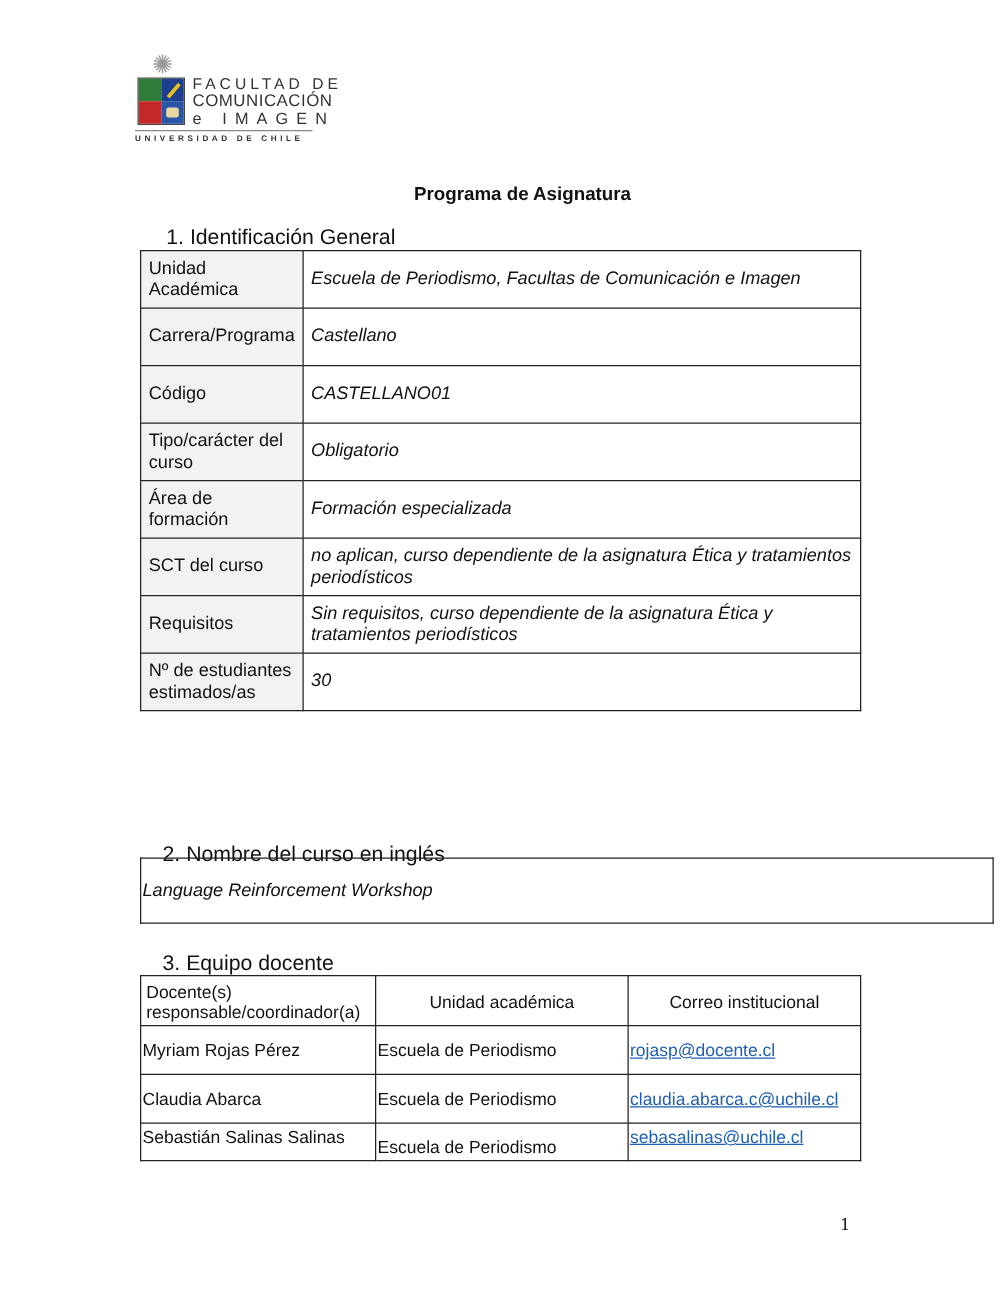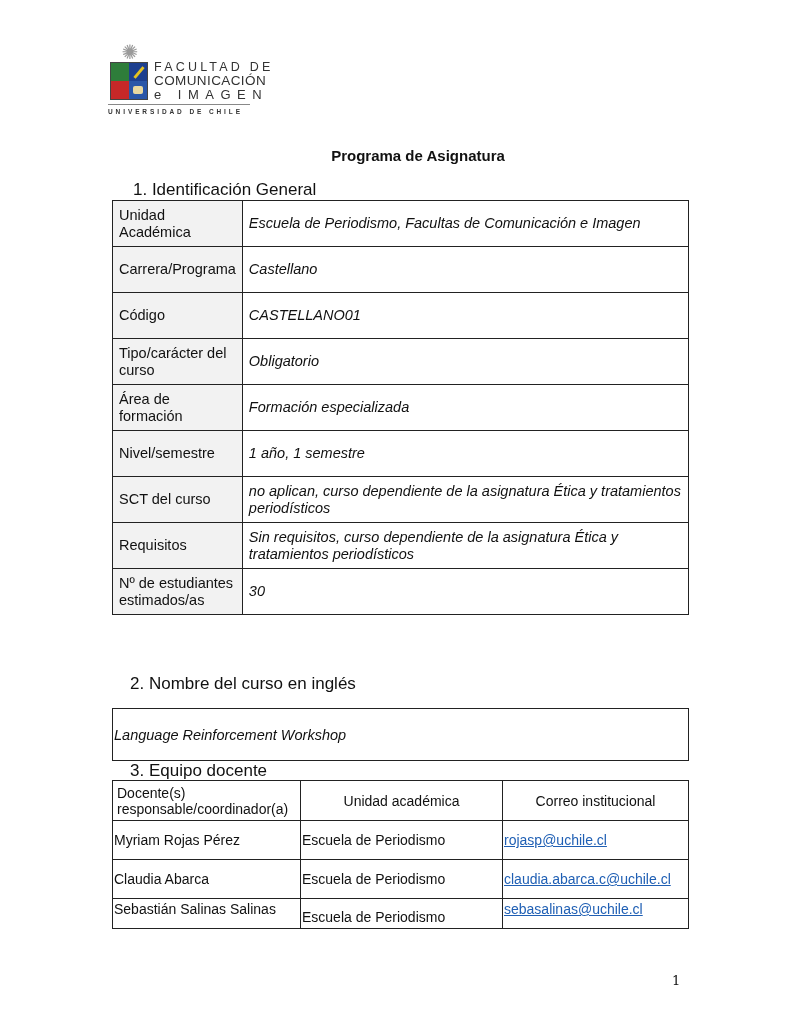--- a/index.html
+++ b/index.html
@@ -37,21 +37,21 @@
     table { border-collapse: collapse; position: absolute; font-size: 14.5px; }
     td, th { border: 1.3px solid #222; vertical-align: middle; font-weight: normal; }
 
     
     .t-ident { left: 112px; top: 200px; width: 577px; }
     .t-ident td.lbl { width: 129px; background: #f2f2f2; padding: 0 6px; line-height: 17px; }
     .t-ident td.val { padding: 0 6px; font-style: italic; line-height: 17px; }
     .t-ident tr { height: 46px; }
 
     
-    .t-eng { left: 112px; top: 708px; width: 577px; }
+    .t-eng { left: 112px; top: 686px; width: 683px; }
     .t-eng td { height: 52px; padding: 0 1px; font-style: italic; }
 
     
     .t-team { left: 112px; top: 780px; width: 577px; font-size: 14px; }
     .t-team th { line-height: 16px; padding: 2px 4px; }
     .t-team th.c1 { text-align: left; width: 188px; }
     .t-team th.c2 { text-align: center; width: 202px; }
     .t-team th.c3 { text-align: center; }
     .t-team .hdr { height: 40px; }
     .t-team td { padding: 11px 1px; height: 30px; }
@@ -102,24 +102,20 @@
       </tr>
       <tr>
         <td class="lbl">Tipo/carácter del curso</td>
         <td class="val">Obligatorio</td>
       </tr>
       <tr>
         <td class="lbl">Área de formación</td>
         <td class="val">Formación especializada</td>
       </tr>
       <tr>
-        <td class="lbl">Nivel/semestre</td>
-        <td class="val">1 año, 1 semestre</td>
-      </tr>
-      <tr>
         <td class="lbl">SCT  del curso</td>
         <td class="val"> no aplican, curso dependiente de la asignatura Ética y tratamientos periodísticos</td>
       </tr>
       <tr>
         <td class="lbl">Requisitos</td>
         <td class="val">Sin requisitos, curso dependiente de la asignatura Ética y tratamientos periodísticos</td>
       </tr>
       <tr>
         <td class="lbl">Nº de estudiantes estimados/as</td>
         <td class="val">30</td>
@@ -144,21 +140,21 @@
       <tr class="hdr">
         <th class="c1">Docente(s) responsable/coordinador(a)</th>
         <th class="c2">Unidad académica</th>
         <th class="c3">Correo institucional</th>
       </tr>
     </thead>
     <tbody>
       <tr>
         <td>Myriam Rojas Pérez</td>
         <td>Escuela de Periodismo</td>
-        <td><a>rojasp@uchile.cl</a></td>
+        <td><a>rojasp@docente.cl</a></td>
       </tr>
       <tr>
         <td>Claudia Abarca</td>
         <td>Escuela de Periodismo</td>
         <td><a>claudia.abarca.c@uchile.cl</a></td>
       </tr>
       <tr class="r3">
         <td>Sebastián Salinas Salinas</td>
         <td class="mid">Escuela de Periodismo</td>
         <td><a>sebasalinas@uchile.cl</a></td>

